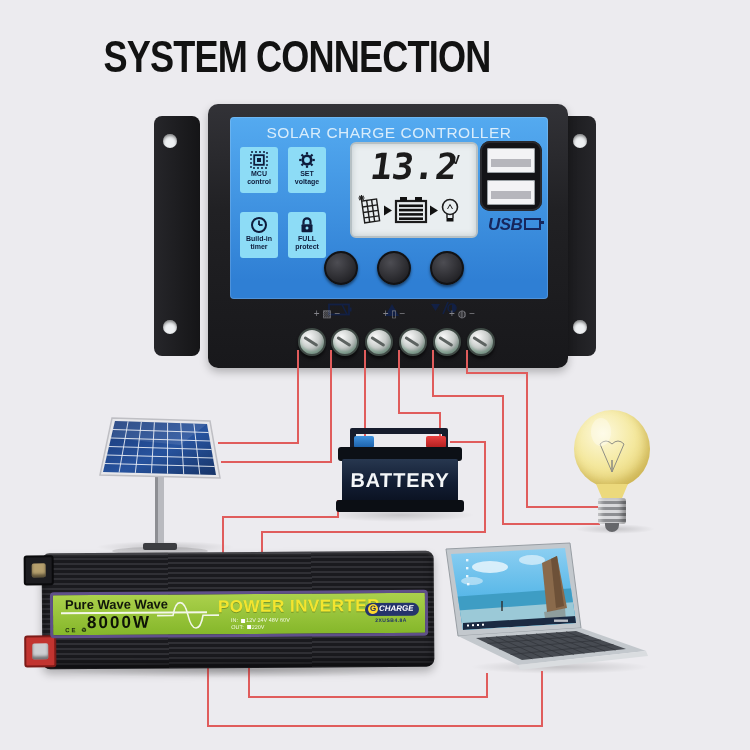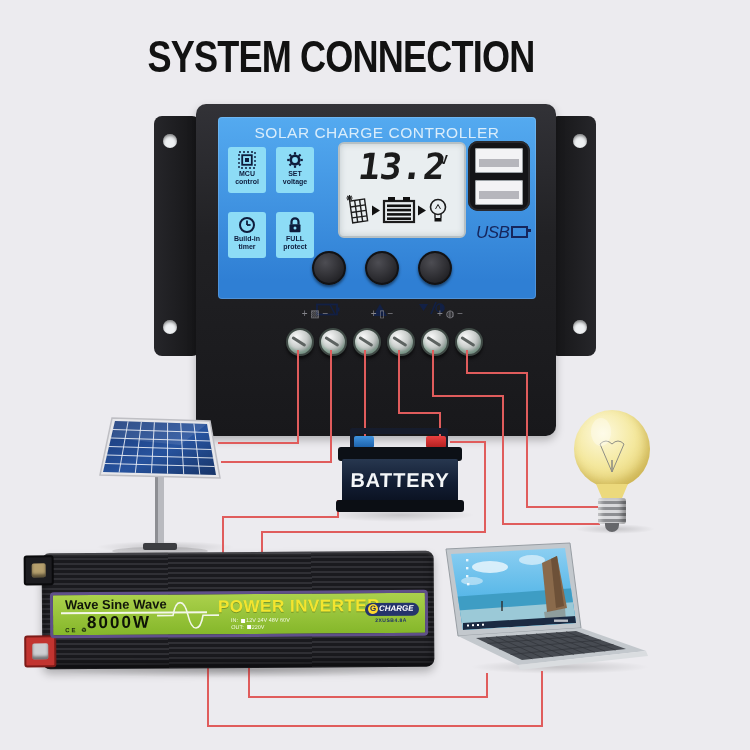--- a/index.html
+++ b/index.html
@@ -1,35 +1,35 @@
 <!DOCTYPE html>
 <html><head>
 <meta charset="utf-8">
 <style>
   html,body{margin:0;padding:0;}
   body{width:750px;height:750px;font-family:"Liberation Sans",sans-serif;}
   .stage{position:relative;width:750px;height:750px;background:#ecebef;overflow:hidden;}
 
   
-  .title-wrap{position:absolute;top:32px;left:0;width:594px;text-align:center;z-index:2;padding-left:44px;}
+  .title-wrap{position:absolute;top:32px;left:0;width:594px;text-align:center;z-index:2;}
   .title{display:inline-block;font-size:44px;font-weight:bold;color:#121212;letter-spacing:-1px;
          transform:scaleX(.82);transform-origin:center;white-space:nowrap;}
 
   
   .wires{position:absolute;left:0;top:0;z-index:3;pointer-events:none;}
 
   
   .ctl-ear{position:absolute;width:46px;height:240px;top:116px;background:linear-gradient(90deg,#26262a,#151517);
            border-radius:8px;z-index:2;}
   .ctl-ear.left{left:154px;} .ctl-ear.right{left:550px;background:linear-gradient(90deg,#151517,#26262a);}
   .ctl-hole{position:absolute;width:14px;height:14px;border-radius:50%;background:#eef0f2;
             box-shadow:inset 0 2px 3px rgba(0,0,0,.45);}
   .ctl-ear.left .ctl-hole{left:9px;} .ctl-ear.right .ctl-hole{right:9px;}
   .ctl-hole.top{top:18px;} .ctl-hole.bot{bottom:22px;}
-  .ctl-body{position:absolute;left:196px;top:104px;width:360px;height:332px;z-index:2;
+  .ctl-body{position:absolute;left:208px;top:104px;width:360px;height:264px;z-index:2;
             background:linear-gradient(180deg,#323237,#212124 40%,#18181b);border-radius:10px;
             box-shadow:0 4px 8px rgba(0,0,0,.25);}
   .ctl-panel{position:absolute;left:22px;top:13px;width:318px;height:182px;border-radius:4px;
              background:linear-gradient(180deg,#54aaf0,#2f7fd4 90%);box-shadow:inset 0 0 0 1px rgba(255,255,255,.15);}
   .ctl-header{position:absolute;top:7px;left:0;width:100%;text-align:center;font-size:15.5px;
               color:#d9edfb;letter-spacing:.5px;}
   .tile{position:absolute;width:38px;height:46px;background:#8ddcf6;border-radius:3px;text-align:center;}
   .tile .t-icon{display:block;margin:4px auto 1px;width:18px;height:18px;}
   .tile .t-line{display:block;font-size:7px;line-height:8px;font-weight:bold;color:#0e1c3c;}
   .tile1{left:10px;top:30px;} .tile2{left:58px;top:30px;}
@@ -44,22 +44,22 @@
 
   .btn-icons{position:absolute;z-index:2;}
   .ctl-btn{position:absolute;width:30px;height:30px;border-radius:50%;z-index:2;
            background:radial-gradient(circle at 38% 32%,#4d4d53,#232327 75%);
            border:2px solid #121214;box-shadow:0 2px 3px rgba(0,0,0,.5);}
   .usb-module{position:absolute;left:250px;top:24px;width:62px;height:70px;background:#141417;border-radius:10px;
               box-shadow:inset 0 0 0 2px #2a2a2e;}
   .usb-port{position:absolute;left:7px;width:48px;height:25px;background:#f3f3f5;border-radius:2px;
             box-shadow:inset 0 0 0 1px #9aa0a4;}
   .usb-port .tongue{position:absolute;left:4px;top:11px;width:40px;height:8px;background:#b6b6bc;}
-  .usb-logo{position:absolute;left:258px;top:98px;font-size:17px;font-weight:normal;font-style:italic;
-            color:#16265c;letter-spacing:-.5px;margin-top:8px;}
+  .usb-logo{position:absolute;left:258px;top:98px;font-size:17px;font-weight:bold;font-style:italic;
+            color:#16265c;letter-spacing:-.5px;}
   .usb-plug{display:inline-block;width:13px;height:8px;border:2px solid #16265c;position:relative;margin-left:2px;}
   .usb-plug::after{content:"";position:absolute;right:-5px;top:1px;width:3px;height:3px;background:#16265c;}
 
   .term-mark{position:absolute;top:204px;width:62px;text-align:center;font-size:10px;color:#84848a;z-index:2;}
   .screw{position:absolute;top:224px;width:24px;height:24px;border-radius:50%;z-index:2;
          background:radial-gradient(circle at 35% 30%,#fafafa,#c9cdcb 45%,#8e9694 75%,#6e7674);
          border:2px solid #3f4a45;box-shadow:0 3px 3px rgba(0,0,0,.55),inset 0 -3px 3px rgba(70,140,100,.35);}
   .screw::after{content:"";position:absolute;left:3px;top:10px;width:16px;height:2.5px;background:#62676а;
                 background:#5d6361;transform:rotate(32deg);border-radius:2px;}
 
@@ -368,21 +368,21 @@
     <div class="bulb-neck"></div>
     <div class="bulb-base"></div>
     <div class="bulb-tip"></div>
   </div>
 
   <div class="inverter">
     <div class="inv-body"></div>
     <div class="inv-term t1"></div>
     <div class="inv-term t2"></div>
     <div class="inv-label">
-      <span class="inv-tag">Wave Sine Wave</span>
+      <span class="inv-tag">Pure Wave Wave</span>
       <span class="inv-tag-ul"></span>
       <span class="inv-power">8000W</span>
       <span class="inv-cert">CE ♻</span>
       <span class="inv-sine">
         <svg width="62" height="38" viewBox="0 0 62 38">
           <path d="M0,21 H16 C19,4 27,4 31,21 C35,38 43,38 46,21 H62" fill="none" stroke="#f2f6e8" stroke-width="1.6"></path>
         </svg></span>
       <span class="inv-title">POWER INVERTER</span>
       <div class="inv-spec">
         <div><span>IN:</span><span class="chip"></span><span>12V 24V 48V 60V</span></div>

